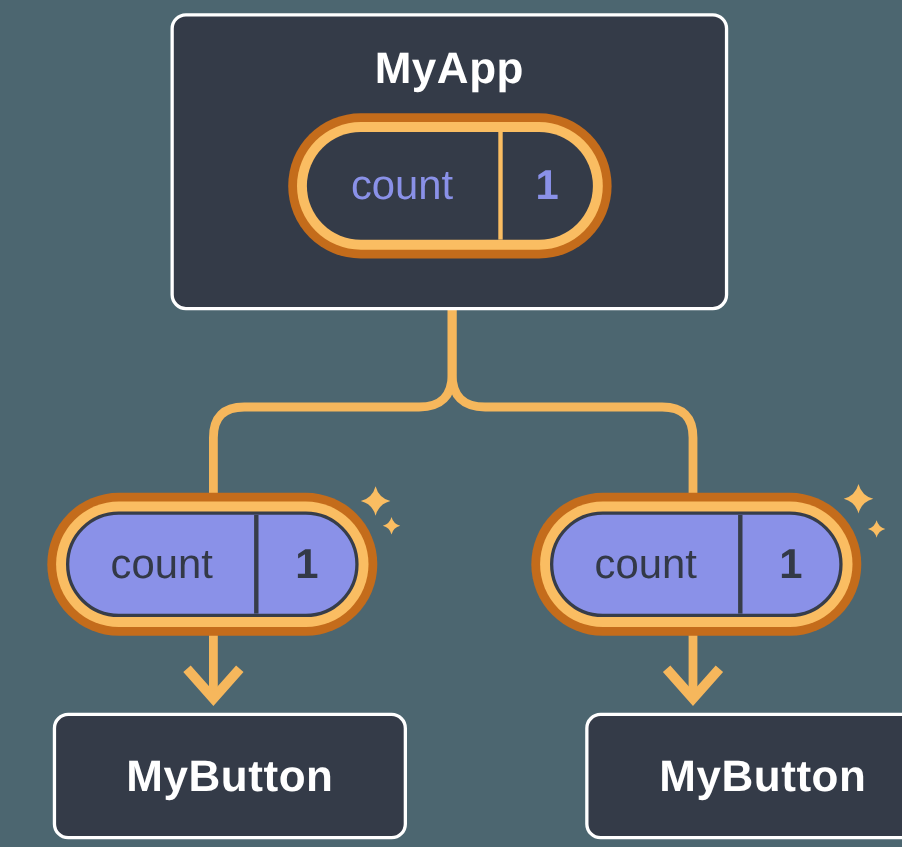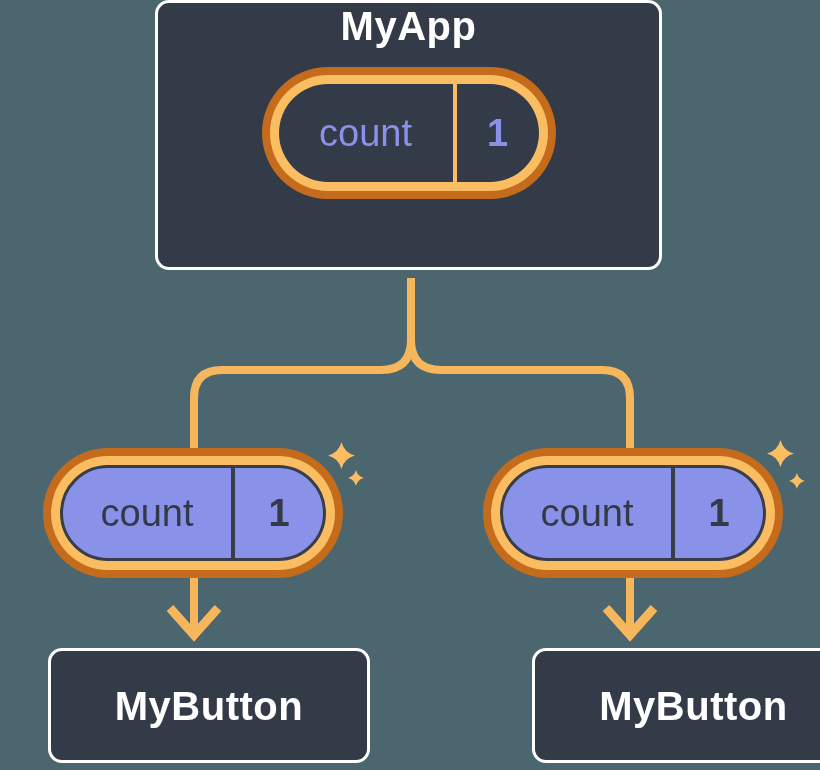--- a/index.html
+++ b/index.html
@@ -19,25 +19,26 @@
   
   .node {
     position: absolute;
     background: #343B48;
     border: 3px solid #FFFFFF;
     border-radius: 14px;
     box-sizing: border-box;
     z-index: 2;
   }
   .node-root {
-    left: 155px; top: 0;
+    left: 155px; top: 12px;
     width: 507px; height: 270px;
     display: flex;
     flex-direction: column;
     align-items: center;
+    padding-top: 24px;
   }
   .node-title {
     color: #FFFFFF;
     font-size: 40px;
     font-weight: 600;
     letter-spacing: 0.5px;
     line-height: 46px;
   }
   .node-leaf {
     display: flex;

